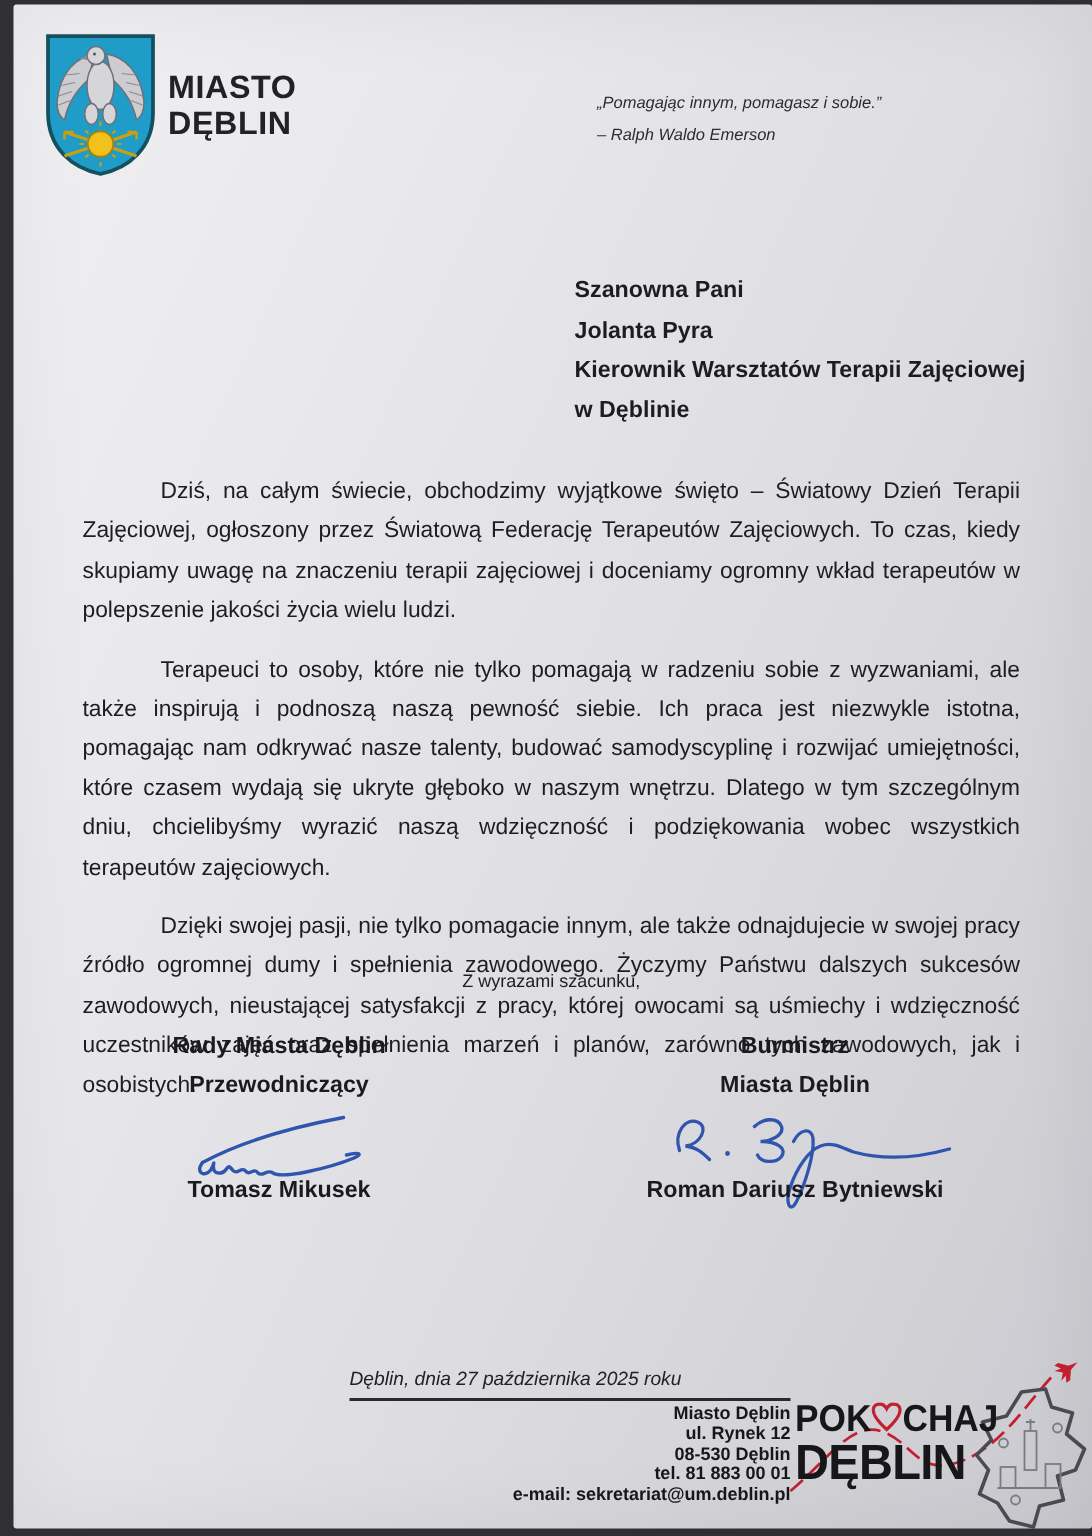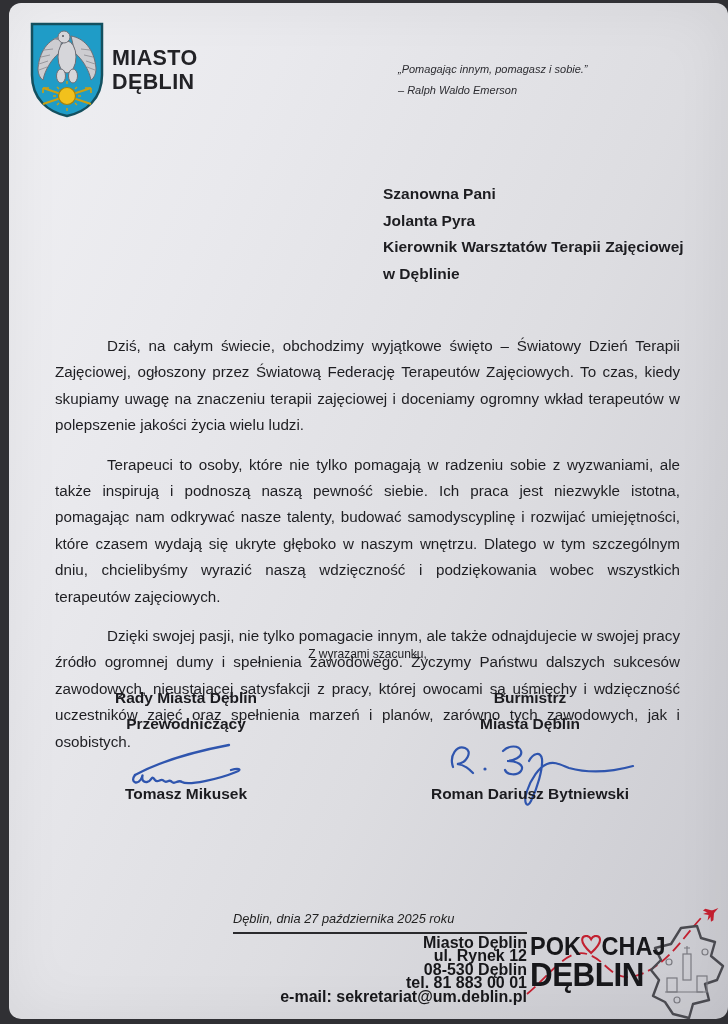--- a/index.html
+++ b/index.html
@@ -5,21 +5,21 @@
   html,body{margin:0;padding:0;}
   body{
     width:728px;height:1024px;
     background:#303034;
     font-family:"Liberation Sans","DejaVu Sans",sans-serif;
     position:relative;overflow:hidden;
   }
   .paper{
     position:absolute;left:9px;top:3px;width:719px;height:1016px;
     background:linear-gradient(295deg,#c9c9cf 0%,#dddde1 40%,#e9e9ed 75%,#f0f0f3 100%);
-    border-radius:12px;
+    border-radius:2px;
     box-shadow:inset 0 0 60px rgba(0,0,0,0.06);
   }
   
   .crest{position:absolute;left:18px;top:17px;width:80px;height:100px;}
   .org-name{
     position:absolute;left:103px;top:43px;
     font-size:21.5px;font-weight:700;line-height:24px;letter-spacing:0.4px;color:#222226;
   }
   .quote{
     position:absolute;left:389px;top:56px;
@@ -27,21 +27,21 @@
   }
   
   .recipient{
     position:absolute;left:374px;top:178px;
     font-weight:700;font-size:15.5px;line-height:26.5px;color:#1d1d21;
   }
   .recipient div{white-space:nowrap;}
   
   .letter-body{
     position:absolute;left:46px;top:312px;width:625px;
-    font-size:15.2px;line-height:26.4px;color:#1e1e22;margin-top:18px;
+    font-size:15.2px;line-height:26.4px;color:#1e1e22;
   }
   .letter-body p{
     margin:0 0 13px 0;text-align:justify;text-indent:52px;
   }
   .salutation{
     position:absolute;left:46px;top:644px;width:625px;text-align:center;
     font-size:12px;color:#1e1e22;
   }
   
   .sig-block{position:absolute;top:682px;width:280px;text-align:center;color:#1b1b1f;}
@@ -54,21 +54,21 @@
   
   .date-line{
     position:absolute;left:224px;top:908px;width:300px;text-align:left;
     font-style:italic;font-size:12.8px;font-weight:500;color:#222;
   }
   .footer-sep{
     position:absolute;left:224px;top:929px;width:294px;height:2px;background:#2a2a2d;
   }
   .address{
     position:absolute;left:230px;top:933px;width:288px;text-align:right;
-    font-size:16px;line-height:13.4px;color:#17171a;font-weight:700;
+    font-size:12px;line-height:13.4px;color:#17171a;font-weight:700;
   }
   .address .addr-org{font-weight:700;}
   .brand{
     position:absolute;left:521px;top:931px;width:150px;color:#17171a;z-index:2;
   }
   .brand-line1{
     font-weight:800;font-size:25px;letter-spacing:0px;line-height:25px;white-space:nowrap;
     transform:scaleX(0.94);transform-origin:left;
     display:flex;align-items:center;
   }

